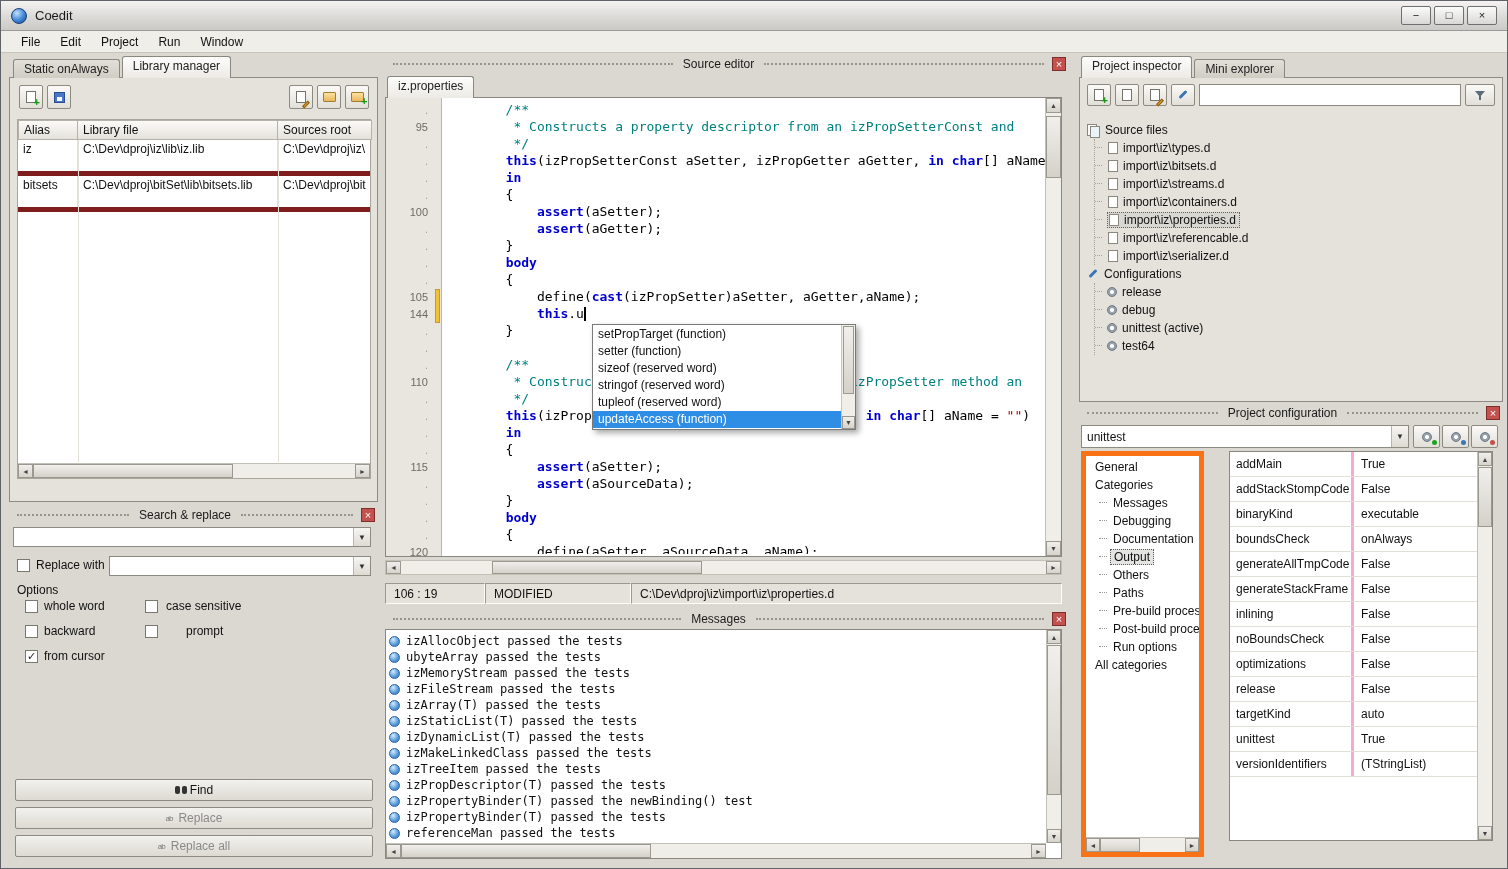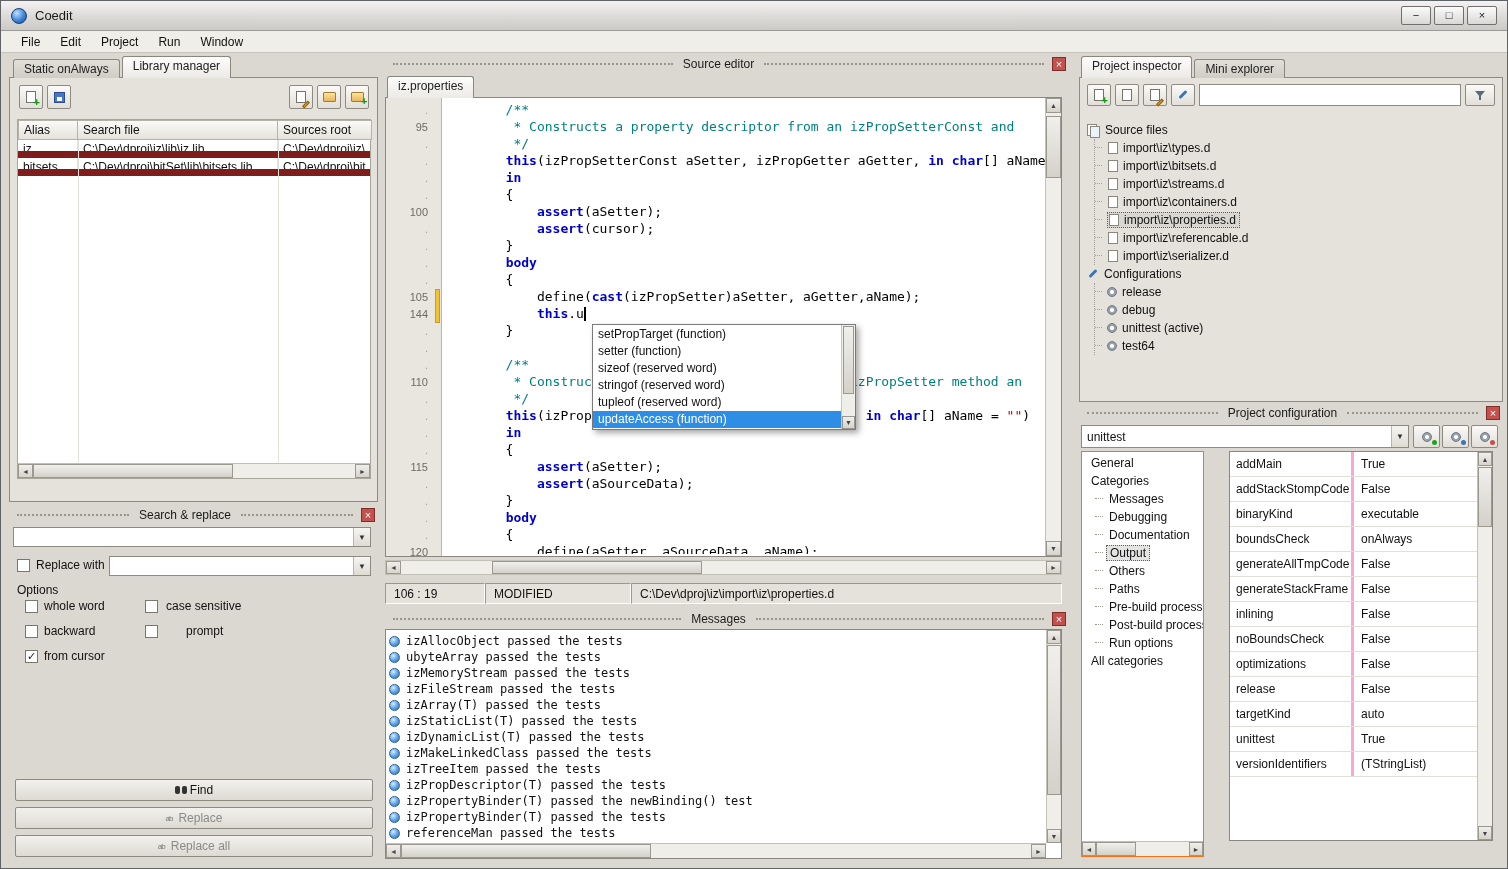--- a/index.html
+++ b/index.html
@@ -51,21 +51,21 @@
   
   .sb{position:absolute;background:#F0EEE9;border:1px solid #C3C0B8}
   .sb .sbtn{position:absolute;background:linear-gradient(#F0EFEC,#D6D3CB);border:1px solid #9B988F;
     display:flex;align-items:center;justify-content:center;font-size:7px;color:#444}
   .sb .thumb{position:absolute;background:linear-gradient(#F0EFEC,#D4D1C9);border:1px solid #9B988F}
 
   
   .th{border:1px solid #B5B2AA;border-left:none;background:linear-gradient(#FBFAF8,#E5E2DB);
     padding:2px 5px;white-space:nowrap;overflow:hidden}
   .th:first-child{border-left:1px solid #B5B2AA}
-  .trow{display:flex;height:18px;border-bottom:7px solid #7f1d1d}
+  .trow{display:flex;height:36px;border-bottom:5px solid #7f1d1d}
   .tcell{padding:2px 5px;white-space:nowrap;overflow:hidden;border-right:1px solid #E3E0D8}
   .c0{width:60px;flex:none}.c1{width:200px;flex:none}.c2{width:94px;flex:none}
   .colline{position:absolute;width:1px;background:#E3E0D8;top:20px;bottom:16px}
   #options-grid{position:absolute;left:24px;top:598px;width:330px;display:grid;
     grid-template-columns:120px 1fr;row-gap:11px}
 
   
   .doc{width:10px;height:12px;background:#fff;border:1px solid #76736C;position:relative;flex:none}
   .bplus{position:absolute;right:-5px;bottom:-5px;color:#149614;font-weight:bold;font-size:11px;line-height:9px}
   .bpen{position:absolute;right:-5px;bottom:-4px;width:8px;height:3px;background:#E0A030;border:1px solid #8a6010;transform:rotate(-45deg)}
@@ -118,21 +118,21 @@
   
   #inspector-tree{position:absolute;left:1086px;top:120px;width:400px}
   .tree-row{display:flex;align-items:center;height:18px;gap:5px}
   .t-kids{margin-left:7px;border-left:1px dotted #A4A199;padding-left:0}
   .tree-row.child::before{content:"";width:7px;height:1px;border-top:1px dotted #A4A199;flex:none}
   .tlabel{white-space:nowrap}
   .selwrap{display:flex;align-items:center;gap:5px;padding:0 3px 0 1px}
   .selwrap.sel{background:#D9D7D2;border:1px dotted #63605A}
 
   
-  #categories-list{position:absolute;left:1080px;top:450px;width:123px;height:406px;background:#fff;border:1px solid #f97316;overflow:hidden}
+  #categories-list{position:absolute;left:1080px;top:450px;width:123px;height:406px;background:#fff;border:5px solid #f97316;overflow:hidden}
   .cat-row{height:18px;display:flex;align-items:center;padding-left:6px;white-space:nowrap}
   .cat-row.child{padding-left:13px}
   .cat-row.child::before{content:"";width:8px;height:1px;border-top:1px dotted #9A978F;margin-right:3px;flex:none}
   .catlabel{padding:0 3px}
   .cat-sel{background:#E4E4E2;border:1px dotted #5c5c5c}
   #propgrid{position:absolute;left:1228px;top:450px;width:264px;height:390px;background:#fff;border:1px solid #898780;overflow:hidden}
   #propgrid-rows{position:absolute;left:0;top:0;right:15px}
   .prow{height:25px;display:flex;border-bottom:1px solid #E2DFD7}
   .pname{width:124px;flex:none;padding:5px 4px 0 6px;border-right:3px solid #f9a8d4;white-space:nowrap;overflow:hidden}
   .pval{flex:1;padding:5px 0 0 7px;white-space:nowrap;overflow:hidden}
@@ -184,21 +184,21 @@
     </div>
   <div class="tbtn" style="left:344px;top:84px">
       <span class="folder">
         <span class="bplus">+</span>
       </span>
     </div>
 
   <div style="position:absolute;left:16px;top:118px;width:354px;height:360px;background:#fff;border:1px solid #A9A69E">
     <div style="display:flex;height:20px">
         <div class="th c0">Alias</div>
-        <div class="th c1">Search file</div>
+        <div class="th c1">Library file</div>
         <div class="th c2">Sources root</div>
       </div>
     <div>
         <div class="trow">
           <div class="tcell c0">iz</div>
           <div class="tcell c1">C:\Dev\dproj\iz\lib\iz.lib</div>
           <div class="tcell c2">C:\Dev\dproj\iz\</div>
         </div>
         <div class="trow">
           <div class="tcell c0">bitsets</div>
@@ -316,21 +316,21 @@
         <div class="gl num">120</div>
       </div>
     <div id="editor-lines">
         <div class="cl"><span class="tok-c">        /**</span></div>
         <div class="cl"><span class="tok-c">         * Constructs a property descriptor from an izPropSetterConst and</span></div>
         <div class="cl"><span class="tok-c">         */</span></div>
         <div class="cl"><span class="tok-p">        </span><span class="tok-k">this</span><span class="tok-p">(izPropSetterConst aSetter, izPropGetter aGetter, </span><span class="tok-k">in</span><span class="tok-p"> </span><span class="tok-k">char</span><span class="tok-p">[] aName = "")</span></div>
         <div class="cl"><span class="tok-p">        </span><span class="tok-k">in</span></div>
         <div class="cl"><span class="tok-p">        {</span></div>
         <div class="cl"><span class="tok-p">            </span><span class="tok-k">assert</span><span class="tok-p">(aSetter);</span></div>
-        <div class="cl"><span class="tok-p">            </span><span class="tok-k">assert</span><span class="tok-p">(cursor);</span></div>
+        <div class="cl"><span class="tok-p">            </span><span class="tok-k">assert</span><span class="tok-p">(aGetter);</span></div>
         <div class="cl"><span class="tok-p">        }</span></div>
         <div class="cl"><span class="tok-p">        </span><span class="tok-k">body</span></div>
         <div class="cl"><span class="tok-p">        {</span></div>
         <div class="cl"><span class="tok-p">            define(</span><span class="tok-k">cast</span><span class="tok-p">(izPropSetter)aSetter, aGetter,aName);</span></div>
         <div class="cl"><span class="tok-p">            </span><span class="tok-k">this</span><span class="tok-p">.u</span><span class="caret"></span></div>
         <div class="cl"><span class="tok-p">        }</span></div>
         <div class="cl"><span class="tok-p"></span></div>
         <div class="cl"><span class="tok-c">        /**</span></div>
         <div class="cl"><span class="tok-c">         * Constructs a property descriptor from an izPropSetter method an</span></div>
         <div class="cl"><span class="tok-c">         */</span></div>

